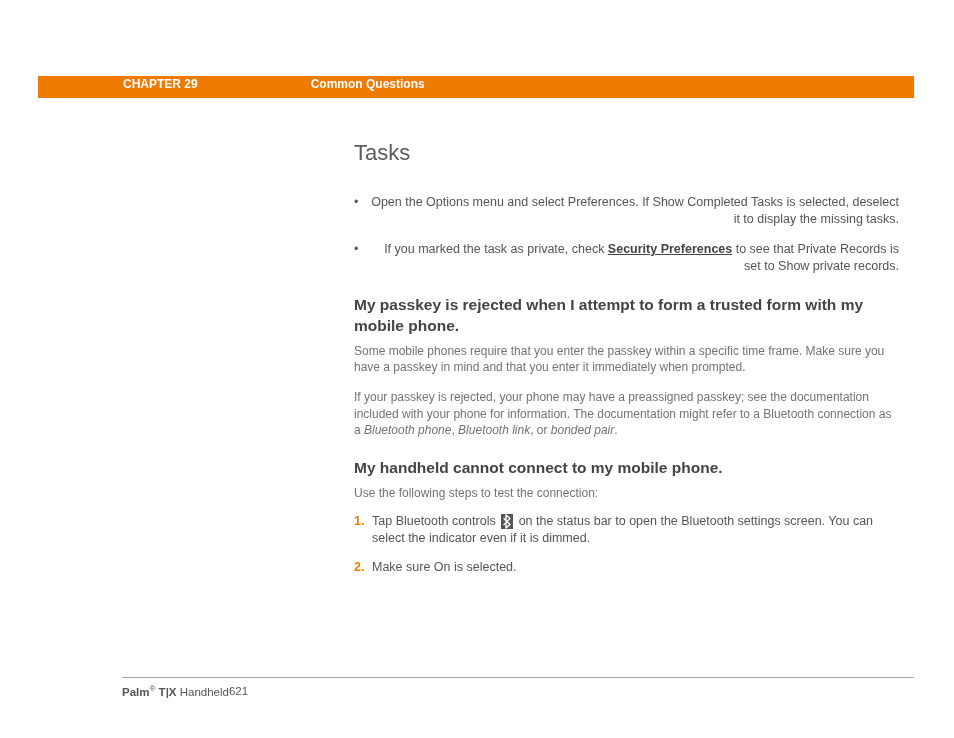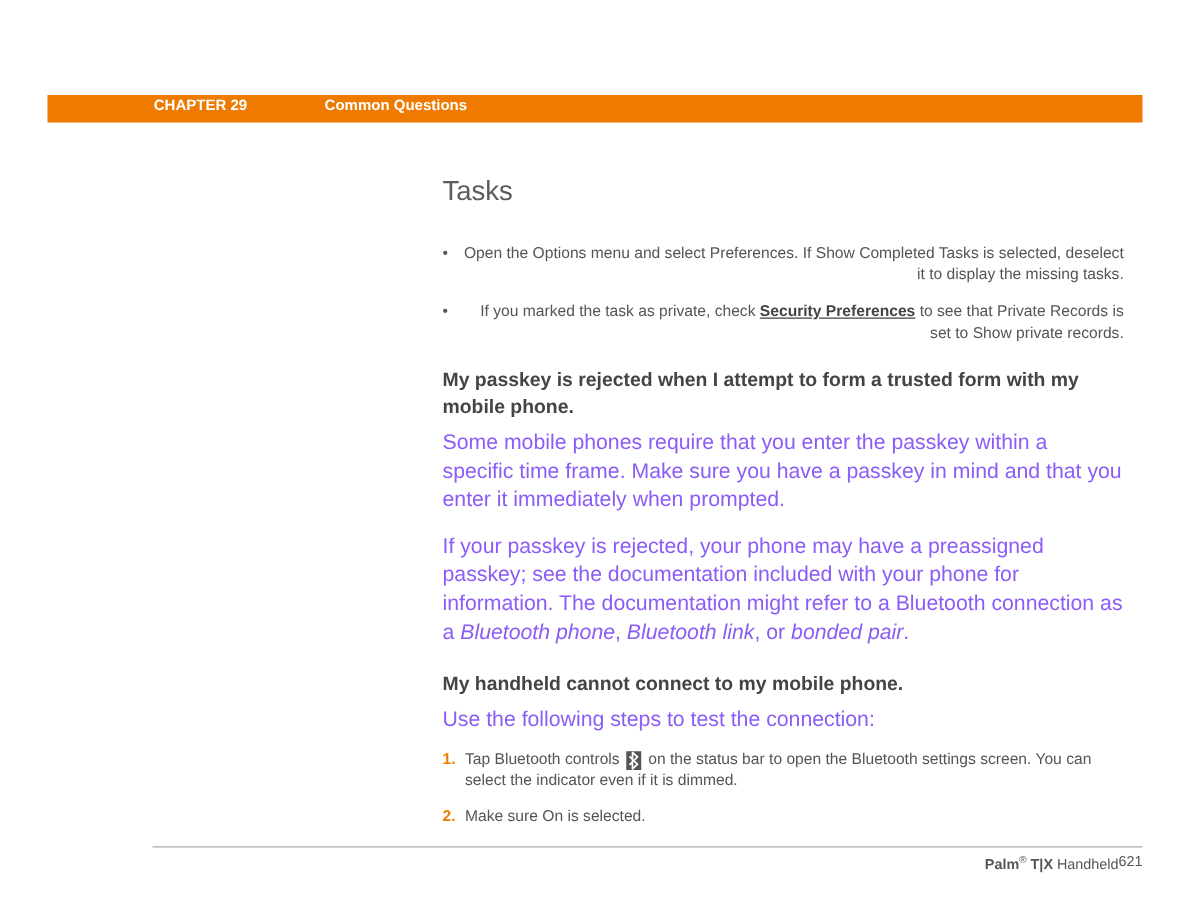--- a/index.html
+++ b/index.html
@@ -19,21 +19,21 @@
     left: 38px;
     right: 40px;
     height: 22px;
     background: #ee7a00;
     display: flex;
     color: #ffffff;
     font-weight: bold;
     font-size: 12px;
   }
   .header-bar .chapter { margin-left: 85px; }
-  .header-bar .section { margin-left: 62px; }
+  .header-bar .section { margin-left: 113px; }
   .content {
     position: absolute;
     left: 354px;
     right: 55px;
     top: 138px;
   }
   h1.section-title {
     font-size: 22px;
     font-weight: normal;
     color: #5c5c5c;
@@ -48,22 +48,22 @@
   }
   .bullet-item {
     display: flex;
     margin-bottom: 14px;
     font-size: 12.5px;
     color: #555;
   }
   .bullet-item .dot { width: 14px; flex-shrink: 0; }
   .bullet-item .txt { flex: 1; text-align: right; }
   .para {
-    font-size: 17px;
-    color: #8b5cf6;
+    font-size: 12px;
+    color: #737373;
     margin-bottom: 14px;
   }
   .link {
     font-weight: bold;
     text-decoration: underline;
     color: #444;
   }
   .italic { font-style: italic; }
   .ol-item {
     display: flex;
@@ -91,21 +91,21 @@
     right: 40px;
     bottom: 60px;
     border-top: 1px solid #aaa;
   }
   .footer {
     position: absolute;
     left: 122px;
     right: 40px;
     bottom: 38px;
     display: flex;
-    justify-content: flex-end;
+    justify-content: flex-start;
     font-size: 11.5px;
     color: #555;
   }
   .footer .brand b { font-weight: bold; }
   .footer .brand sup { font-size: 8px; vertical-align: super; }
 </style>
 </head>
 <body>
 
 <div class="header-bar">

